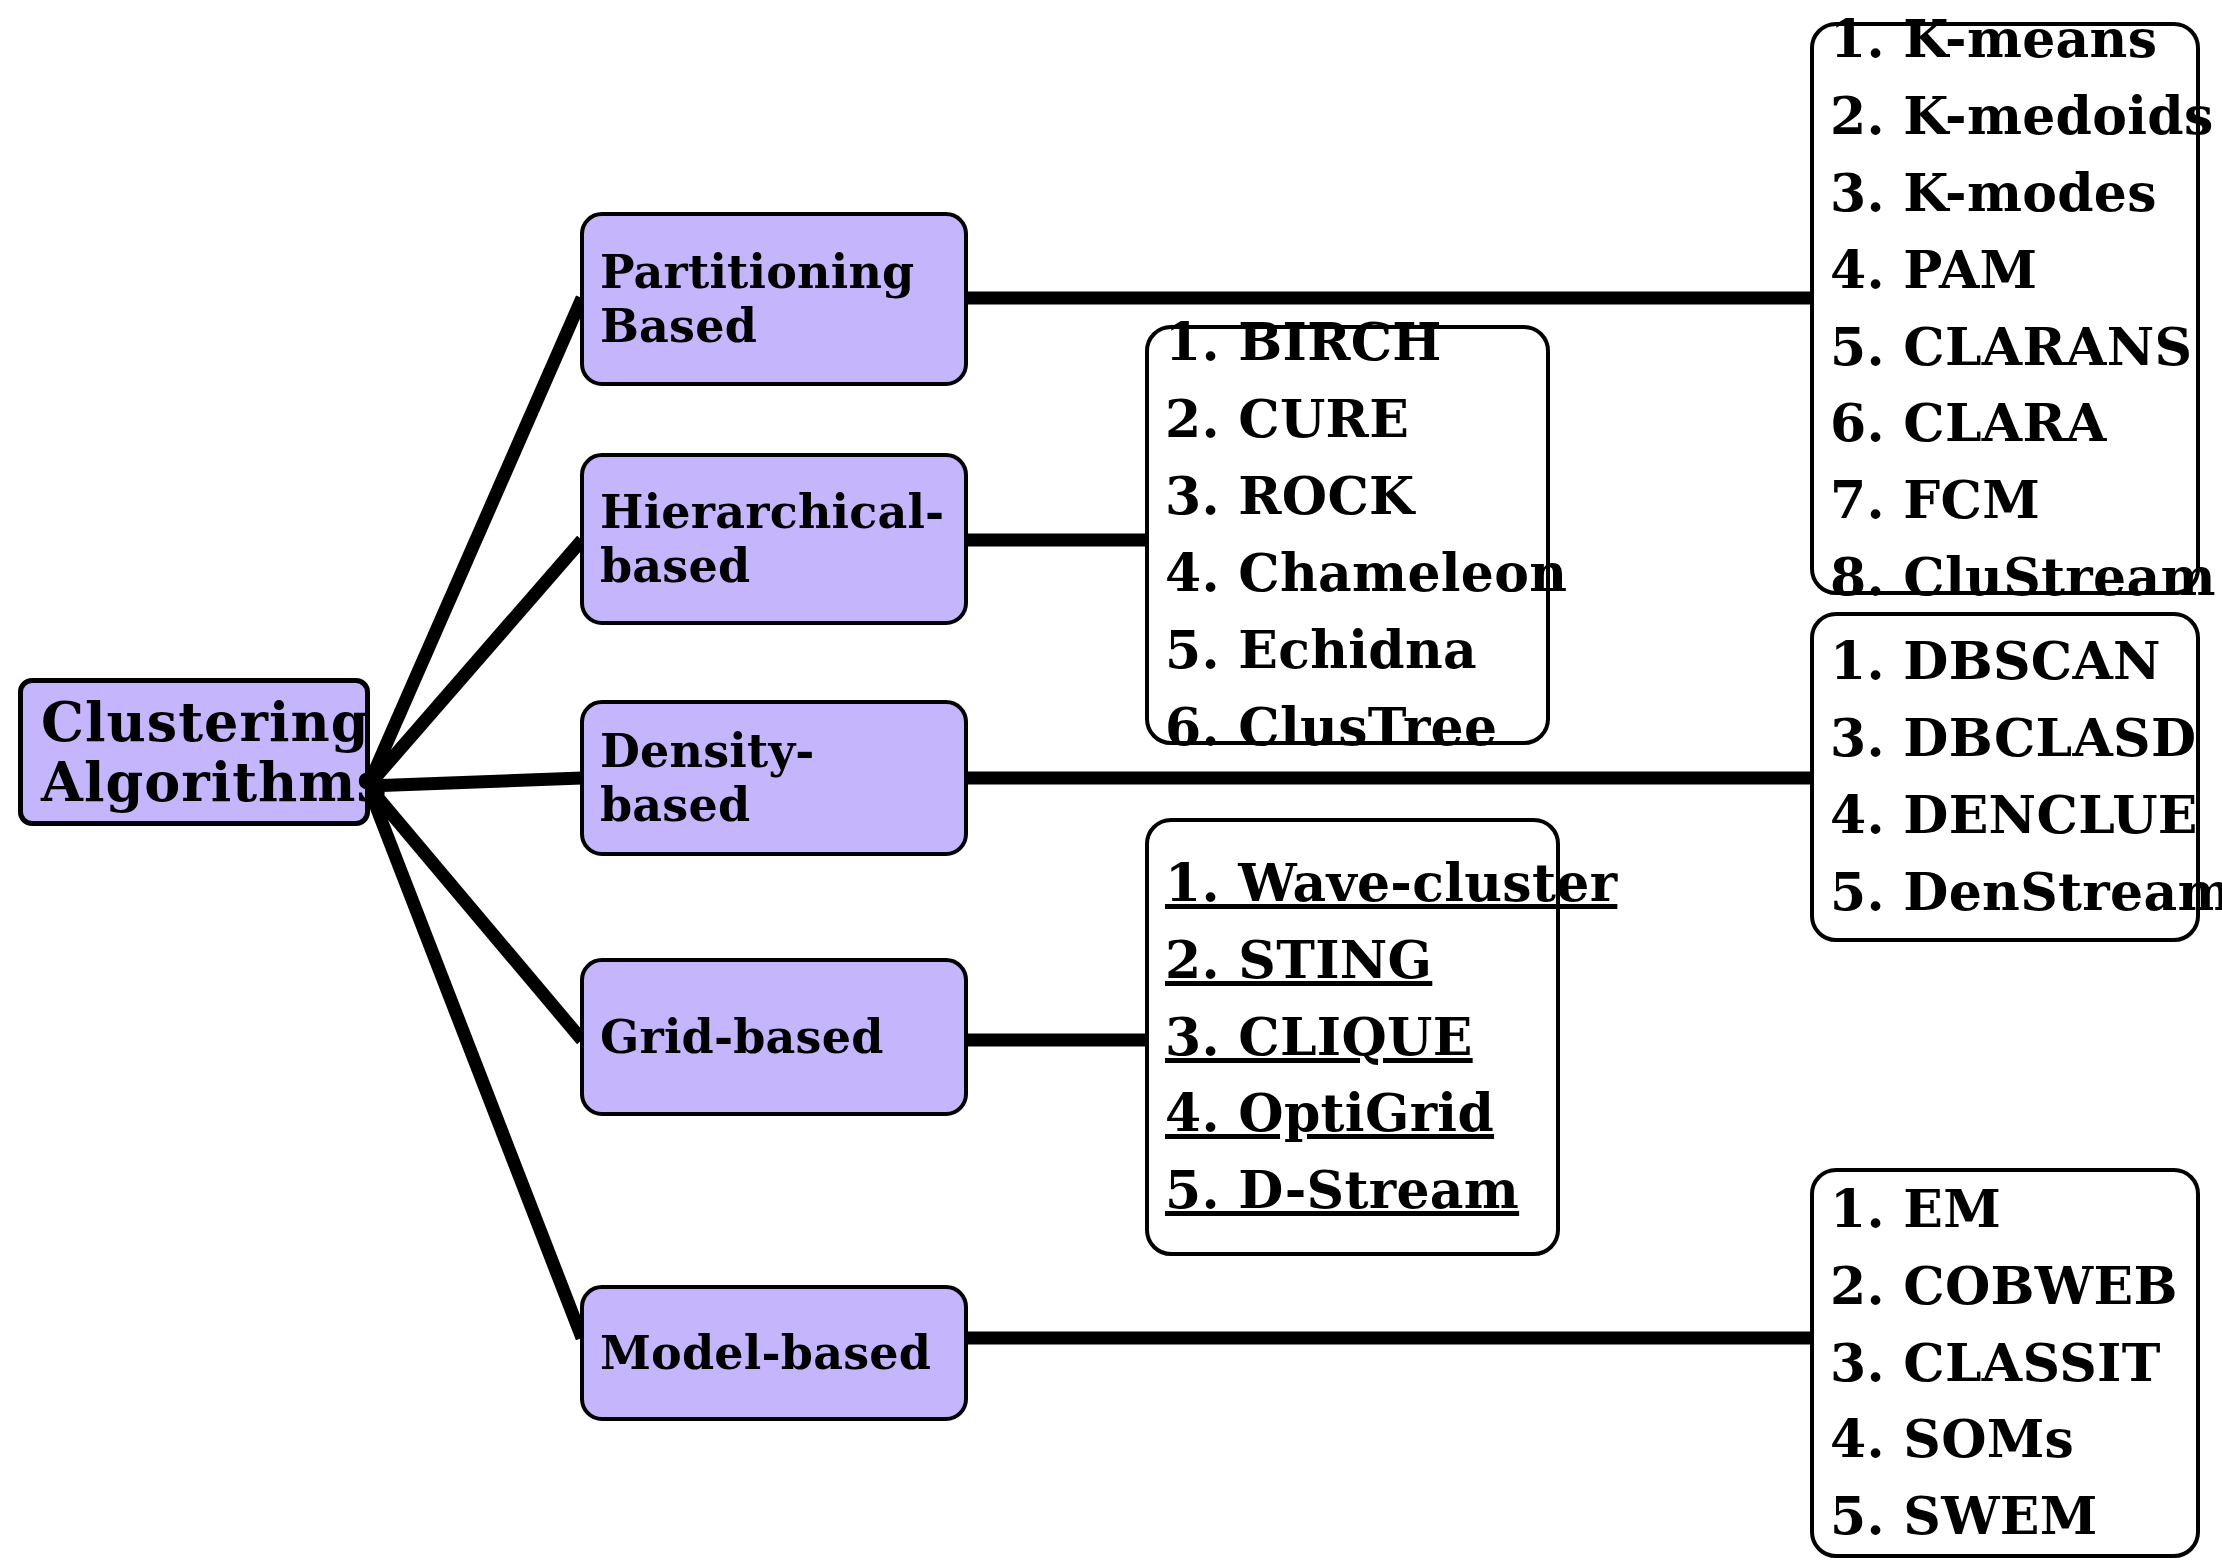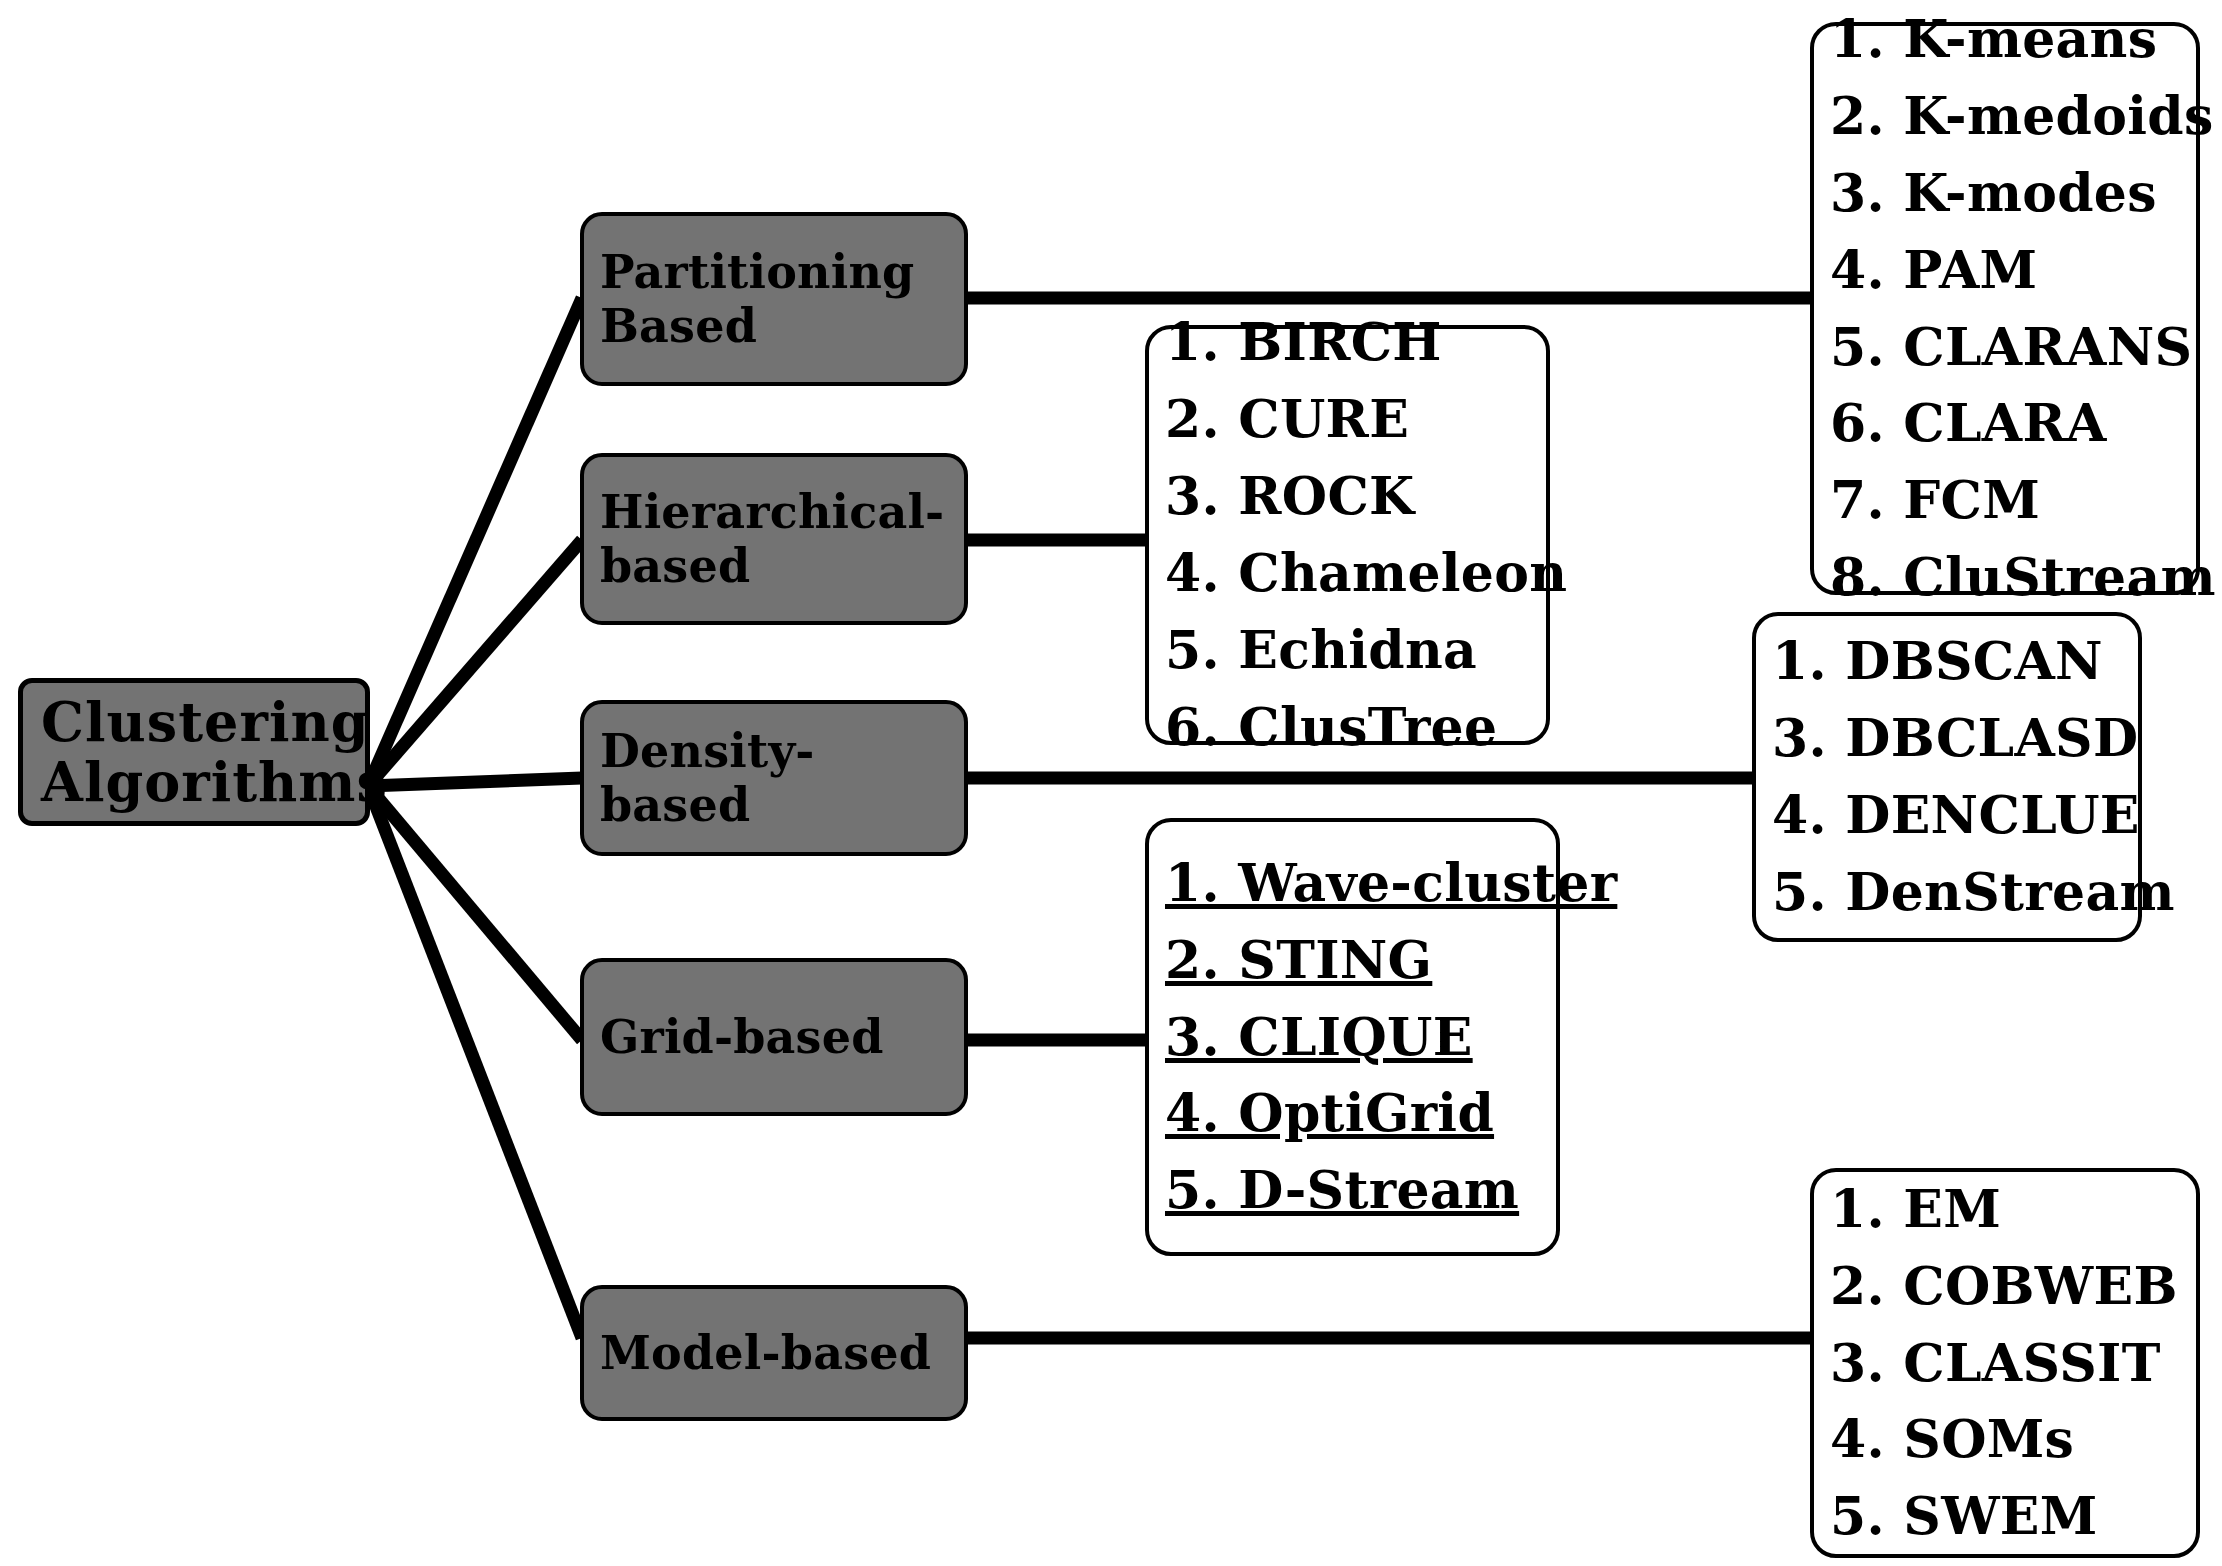--- a/index.html
+++ b/index.html
@@ -10,21 +10,21 @@
     width:2222px;
     height:1566px;
     background:#ffffff;
     overflow:hidden;
   }
   .node{
     position:absolute;
     box-sizing:border-box;
     border:4px solid #000000;
     border-radius:22px;
-    background:#737373;
+    background:#c4b5fd;
     z-index:5;
     display:flex;
     align-items:center;
   }
   .node .inner{
     width:100%;
     padding:0 14px;
     font-weight:bold;
     color:#000000;
     line-height:1.18;
@@ -70,21 +70,21 @@
     font-size:52px;
     font-weight:bold;
     color:#000000;
     line-height:1.48;
     white-space:nowrap;
     letter-spacing:0.3px;
   }
   #list-mid-0{ left:1145px; top:325px;  width:405px; height:420px; }
   #list-mid-1{ left:1145px; top:818px;  width:415px; height:438px;text-decoration:underline; }
   #list-right-0{ left:1810px; top:22px;   width:390px; height:573px; }
-  #list-right-1{ left:1752px; top:612px;  width:390px; height:330px; }
+  #list-right-1{ left:1810px; top:612px;  width:390px; height:330px; }
   #list-right-2{ left:1810px; top:1168px; width:390px; height:390px; }
 
   
   #wires{ position:absolute; left:0; top:0; width:2222px; height:1566px; z-index:2; }
   #wires line{ stroke:#000000; stroke-linecap:butt; }
   .fan{ stroke-width:13; }
   .hbar{ stroke-width:13; }
 </style>
 </head>
 <body>

